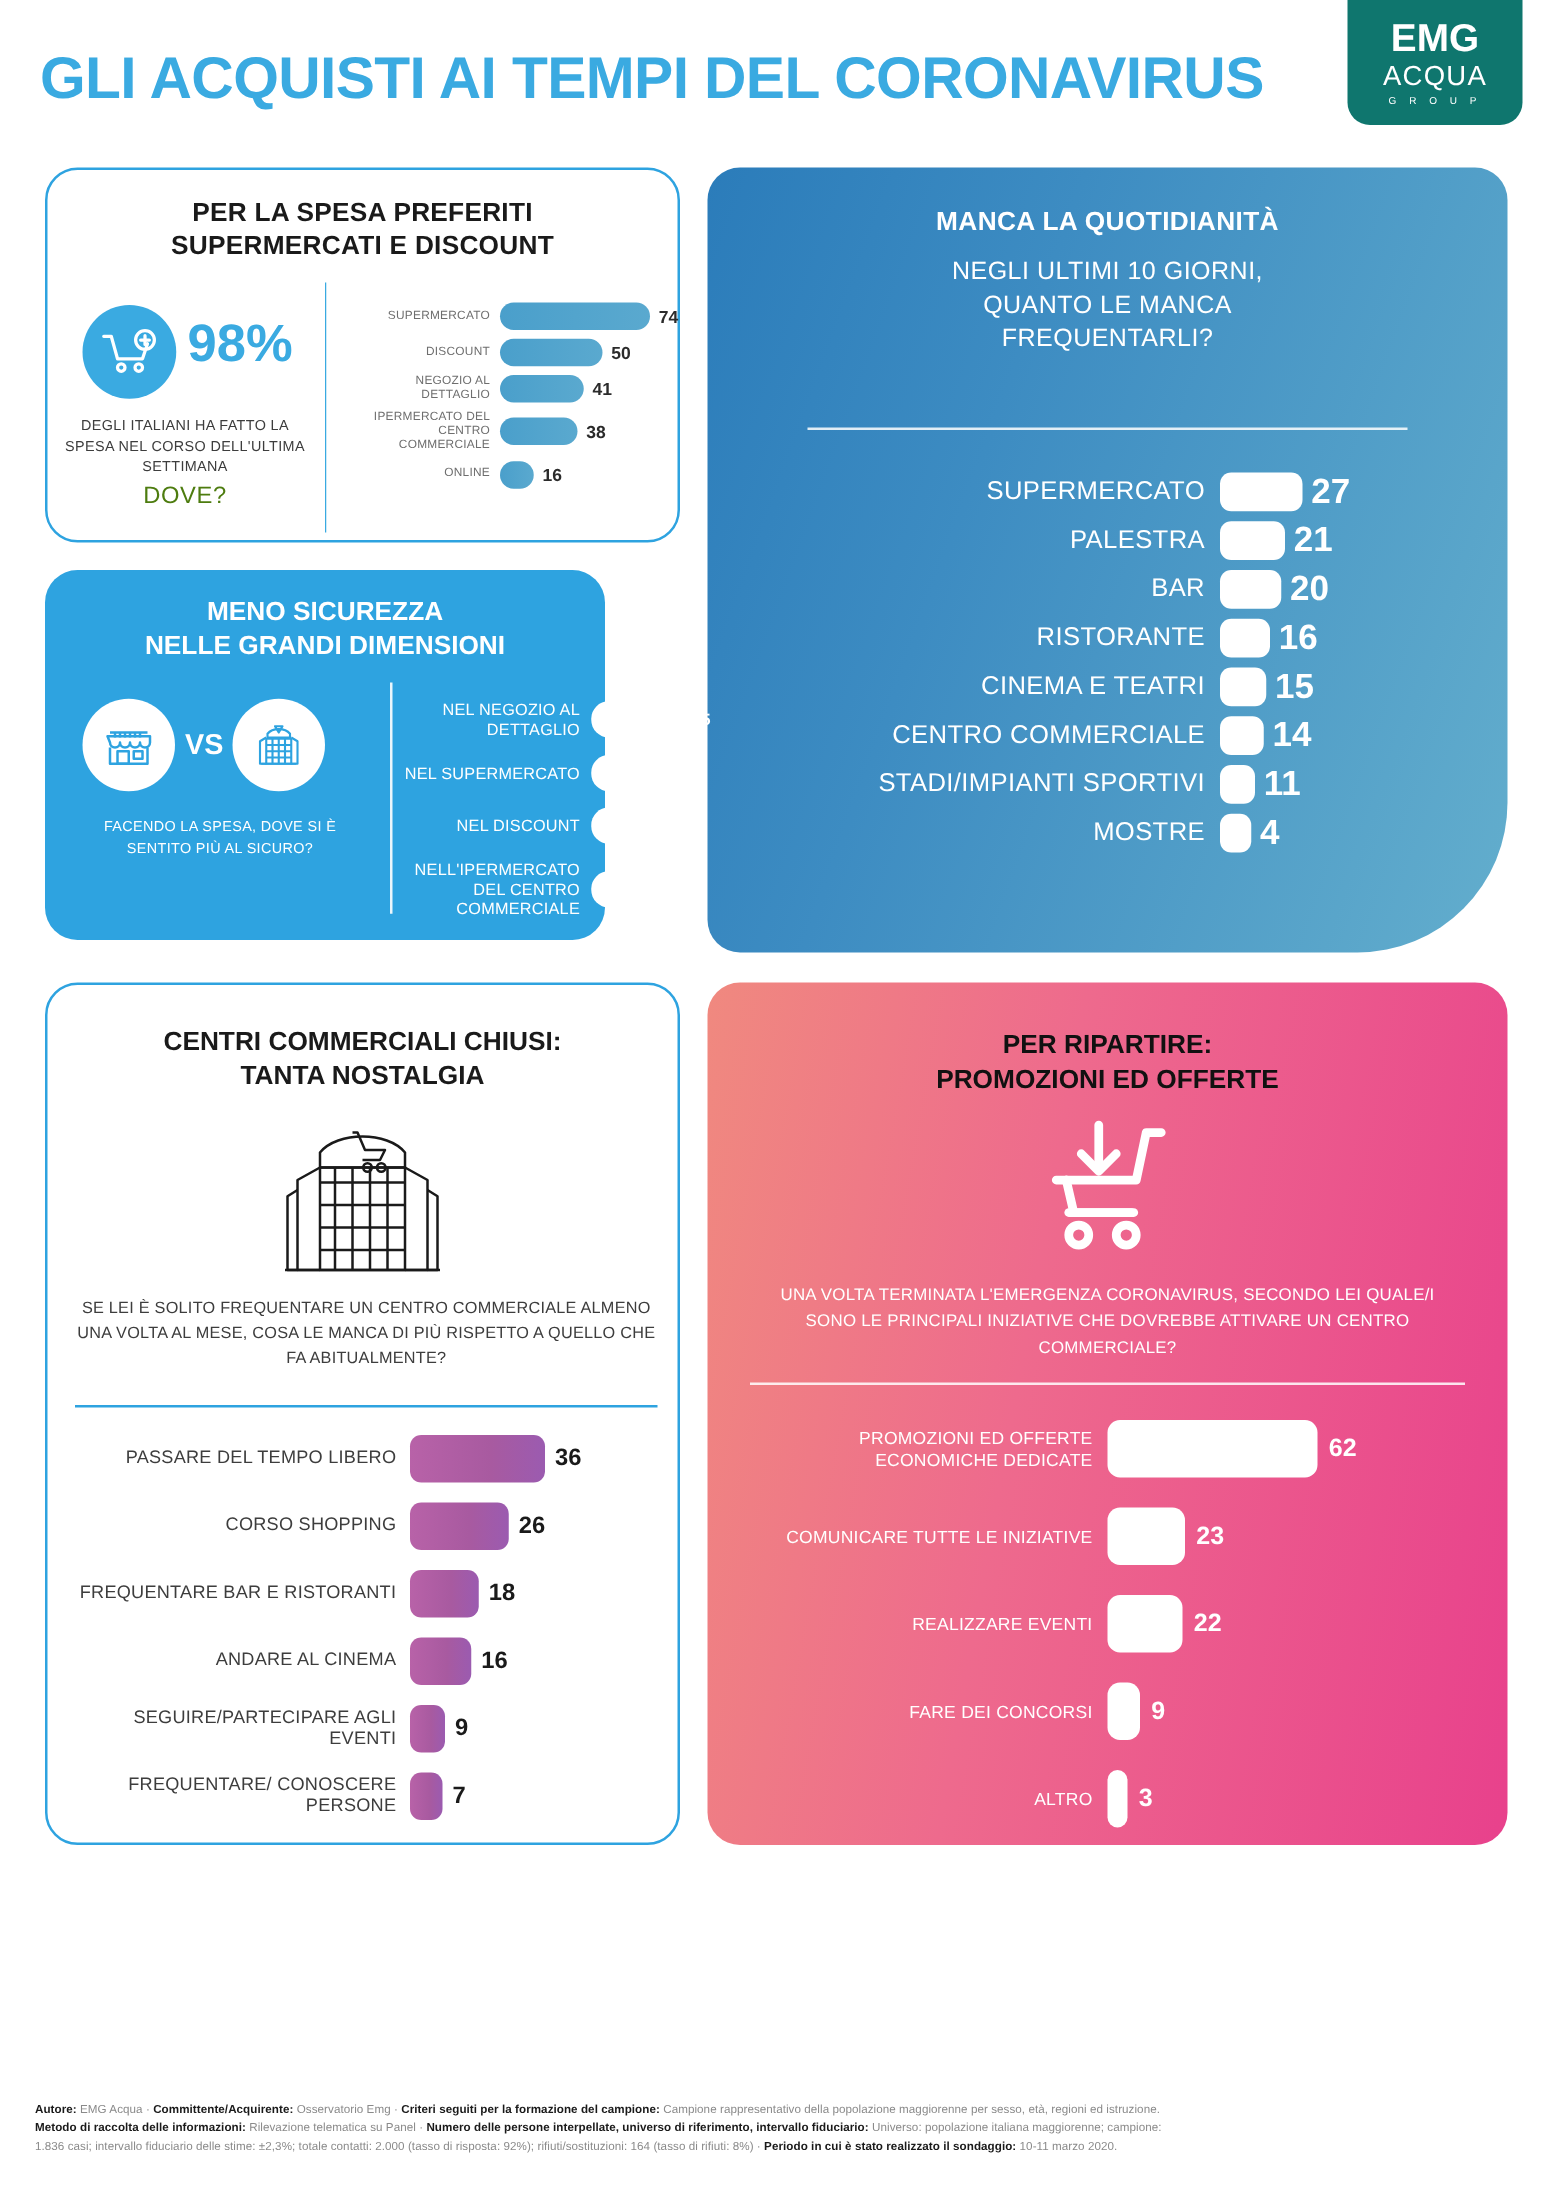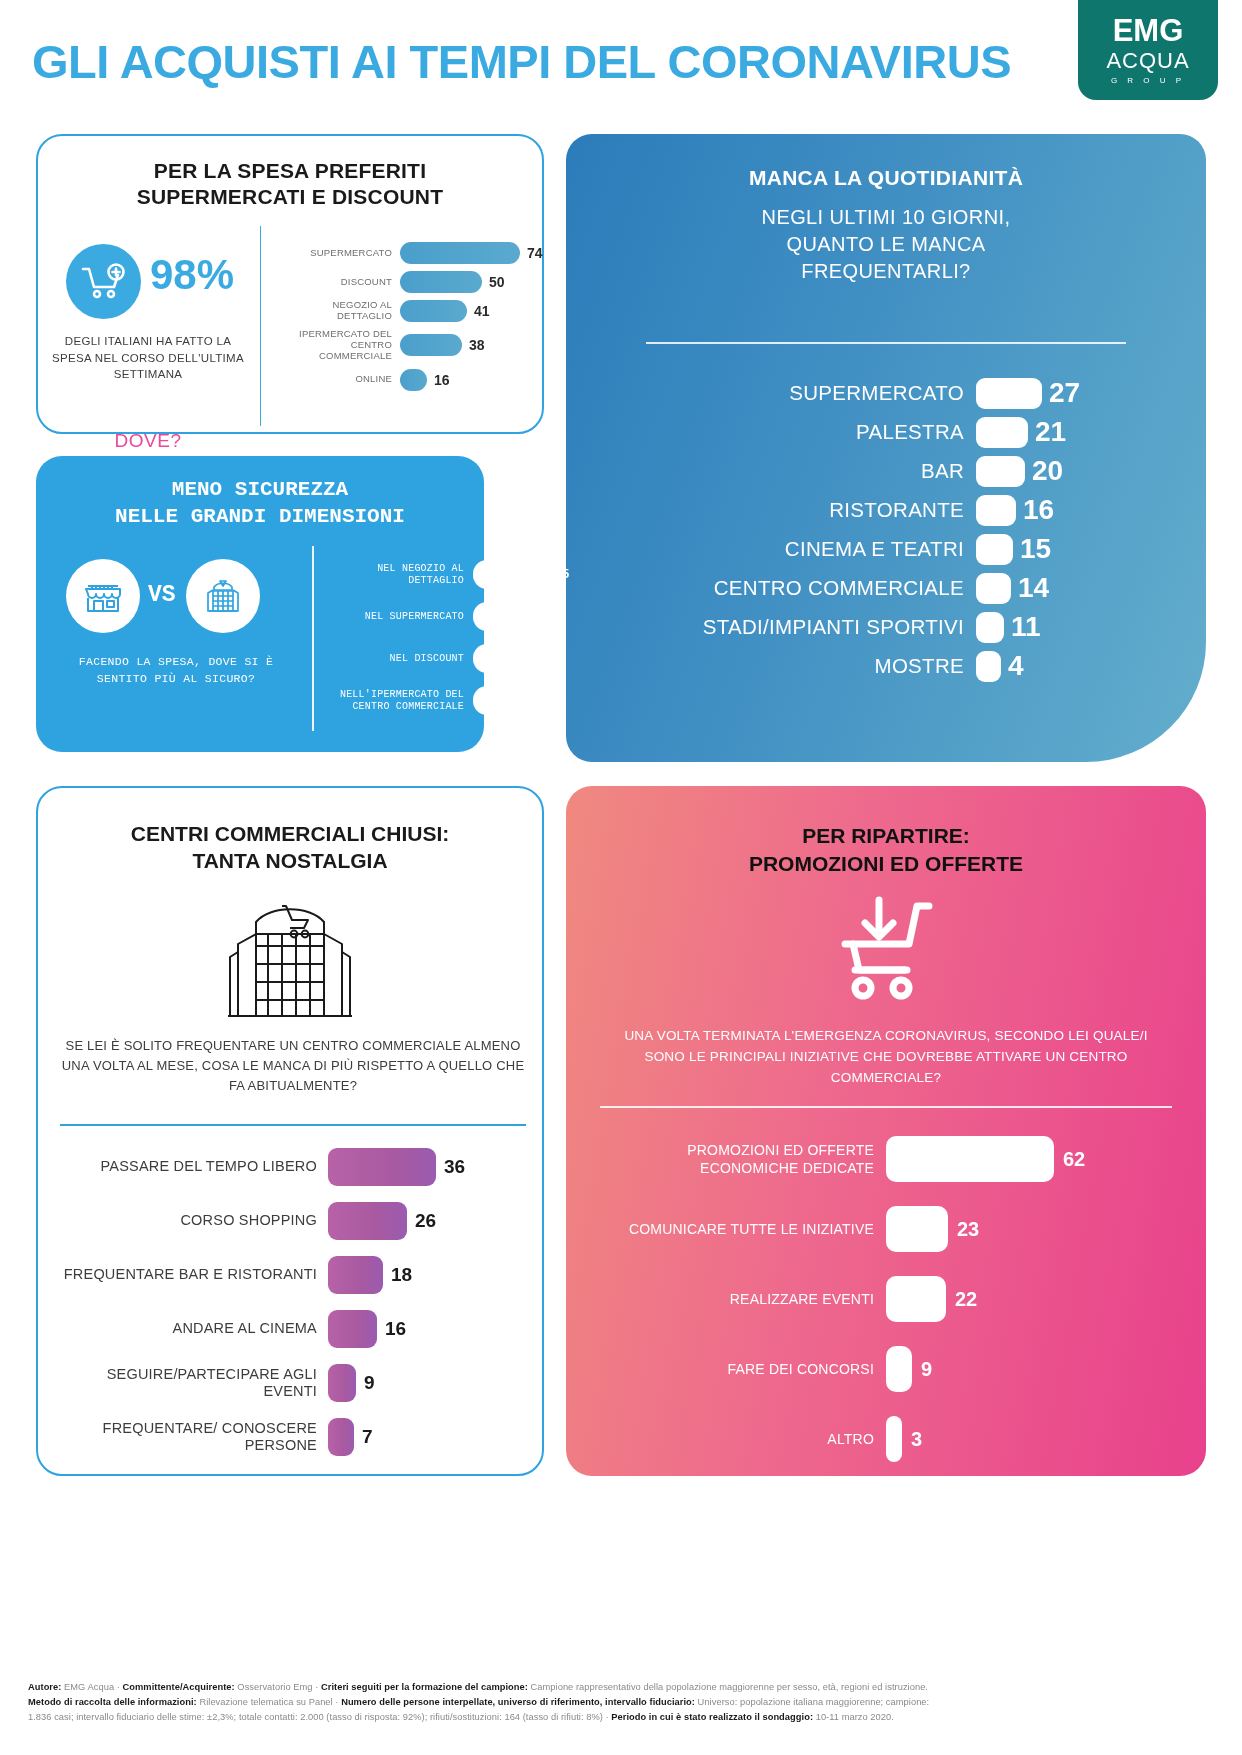--- a/index.html
+++ b/index.html
@@ -61,21 +61,21 @@
     position: absolute; left: 112px; top: 115px;
     font-size: 42px; font-weight: 700; color: #3aaae1;
   }
   .p1-sub {
     position: absolute; left: 10px; top: 197px; width: 200px;
     text-align: center; font-size: 11.5px; color: #3d3d3d; line-height: 1.45;
     letter-spacing: 0.3px;
   }
   .p1-dove {
     position: absolute; left: 10px; top: 250px; width: 200px;
-    text-align: center; font-size: 19px; color: #ec4899; letter-spacing: 0.5px; margin-top: 44px;
+    text-align: center; font-size: 19px; color: #4d7c0f; letter-spacing: 0.5px;
   }
   .bars-spesa { position: absolute; left: 240px; top: 106px; width: 265px; }
   .brow { display: flex; align-items: center; margin-bottom: 7px; }
   .brow .blabel {
     width: 122px; text-align: right; padding-right: 8px;
     font-size: 9.5px; color: #6e6e6e; line-height: 1.15; letter-spacing: 0.2px;
   }
   .brow .bbar {
     height: 22px; border-radius: 11px;
     background: linear-gradient(90deg, #4a9fcb 0%, #5aa9cf 100%);
@@ -105,21 +105,21 @@
   .qrow .qlabel {
     width: 380px; text-align: right; padding-right: 12px;
     color: #fff; font-size: 20.5px; letter-spacing: 0.3px;
   }
   .qrow .qbar { height: 31px; border-radius: 9px; background: #ffffff; }
   .qrow .qval { margin-left: 7px; color: #fff; font-size: 28px; font-weight: 700; }
 
   
   #panel-sicurezza {
     left: 36px; top: 456px; width: 448px; height: 296px;
-    background: #2ea3e0; border-radius: 26px 26px 26px 26px; font-family: Liberation Mono, monospace;
+    background: #2ea3e0; border-radius: 26px 26px 26px 26px;
   }
   .p3-title {
     position: absolute; top: 20px; left: 0; width: 100%;
     text-align: center; color: #fff; font-size: 21px; font-weight: 700; line-height: 1.3;
   }
   .p3-divider { position: absolute; left: 276px; top: 90px; width: 1.5px; height: 185px; background: rgba(255,255,255,.9); }
   .ic-circle {
     position: absolute; width: 74px; height: 74px; border-radius: 50%; background: #fff;
     display: flex; align-items: center; justify-content: center;
   }
@@ -127,21 +127,21 @@
   #ic-mall { left: 150px; top: 103px; }
   .vs-text { position: absolute; left: 112px; top: 126px; font-size: 23px; font-weight: 700; color: #fff; }
   .p3-sub {
     position: absolute; left: 20px; top: 198px; width: 240px;
     text-align: center; color: #fff; font-size: 11.5px; line-height: 1.45; letter-spacing: 0.3px;
   }
   .bars-sic { position: absolute; left: 285px; top: 104px; width: 250px; }
   .srow { display: flex; align-items: center; margin-bottom: 13px; }
   .srow .slabel {
     width: 152px; text-align: right; padding-right: 9px;
-    color: #ffffff; font-size: 10px; line-height: 1.2; letter-spacing: 0.2px;
+    color: #ffffff; font-size: 13px; line-height: 1.2; letter-spacing: 0.2px;
   }
   .srow .sbar { height: 29px; border-radius: 14px; background: #fff; }
   .srow .sval { margin-left: 7px; color: #fff; font-size: 13px; font-weight: 700; }
 
   
   #panel-nostalgia { left: 36px; top: 786px; width: 508px; height: 690px; }
   .p4-title {
     position: absolute; top: 32px; left: 0; width: 100%;
     text-align: center; font-size: 21px; font-weight: 700; color: #1a1a1a; line-height: 1.3;
   }

